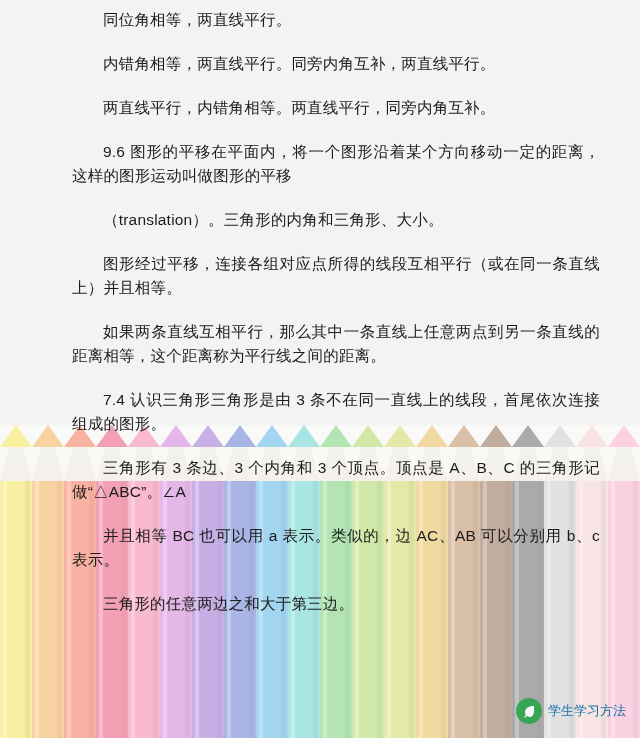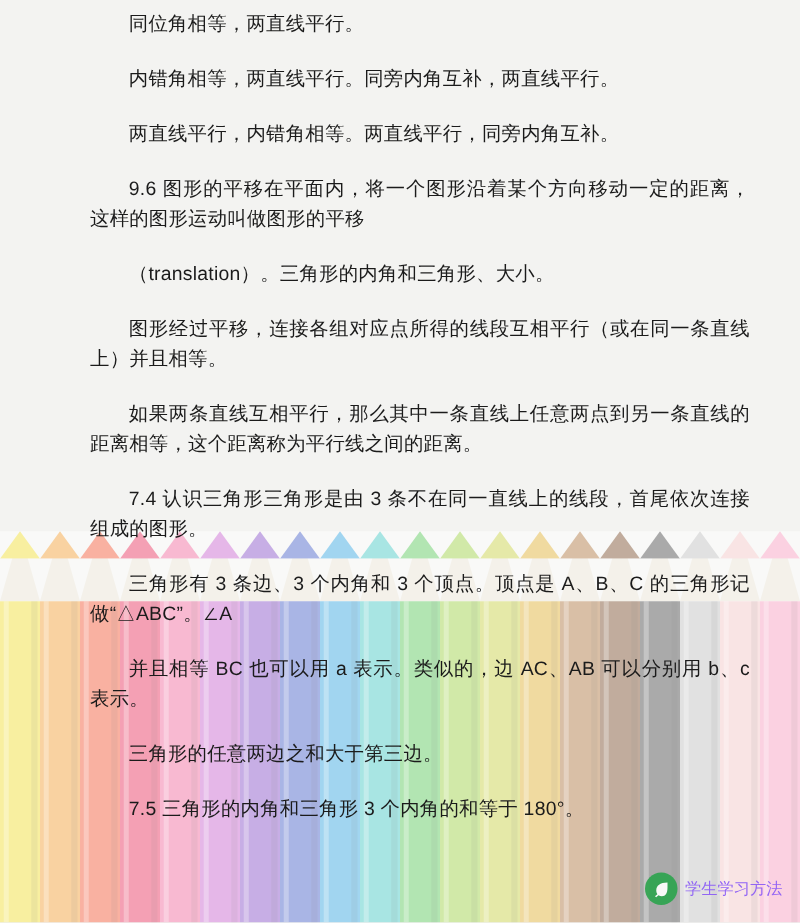--- a/index.html
+++ b/index.html
@@ -128,21 +128,21 @@
     height: 26px;
     border-radius: 50%;
     background: #2ea44f;
     display: flex;
     align-items: center;
     justify-content: center;
   }
   .wm-logo svg { display: block; }
   .wm-text {
     font-size: 13px;
-    color: #8b5cf6;
+    color: #0369a1;
     font-family: "Liberation Sans", sans-serif;
     white-space: nowrap;
   }
 </style>
 </head>
 <body>
 
 <div class="page">
 
   <div class="pencils">
@@ -294,21 +294,20 @@
     <p class="line indent">内错角相等，两直线平行。同旁内角互补，两直线平行。</p>
     <p class="line indent">两直线平行，内错角相等。两直线平行，同旁内角互补。</p>
     <p class="line indent">9.6 图形的平移在平面内，将一个图形沿着某个方向移动一定的距离，这样的图形运动叫做图形的平移</p>
     <p class="line indent">（translation）。三角形的内角和三角形、大小。</p>
     <p class="line indent">图形经过平移，连接各组对应点所得的线段互相平行（或在同一条直线上）并且相等。</p>
     <p class="line indent">如果两条直线互相平行，那么其中一条直线上任意两点到另一条直线的距离相等，这个距离称为平行线之间的距离。</p>
     <p class="line indent">7.4 认识三角形三角形是由 3 条不在同一直线上的线段，首尾依次连接组成的图形。</p>
     <p class="line indent">三角形有 3 条边、3 个内角和 3 个顶点。顶点是 A、B、C 的三角形记做“△ABC”。∠A</p>
     <p class="line indent">并且相等 BC 也可以用 a 表示。类似的，边 AC、AB 可以分别用 b、c 表示。</p>
     <p class="line indent">三角形的任意两边之和大于第三边。</p>
-    <p class="line indent tight">7.5 三角形的内角和三角形 3 个内角的和等于 180°。</p>
   </div>
 
   <div class="watermark">
     <span class="wm-logo">
       <svg width="16" height="16" viewBox="0 0 16 16" aria-hidden="true">
         <path d="M13 3c-6 0-9 2.5-9 6.5 0 1 .3 2 .9 2.8L3 14l.9.8 1.9-1.7c.8.5 1.7.8 2.7.8 3 0 4.5-2.6 4.5-7V3z" fill="#ffffff"></path>
       </svg>
     </span>
     <span class="wm-text">学生学习方法</span>
   </div>

